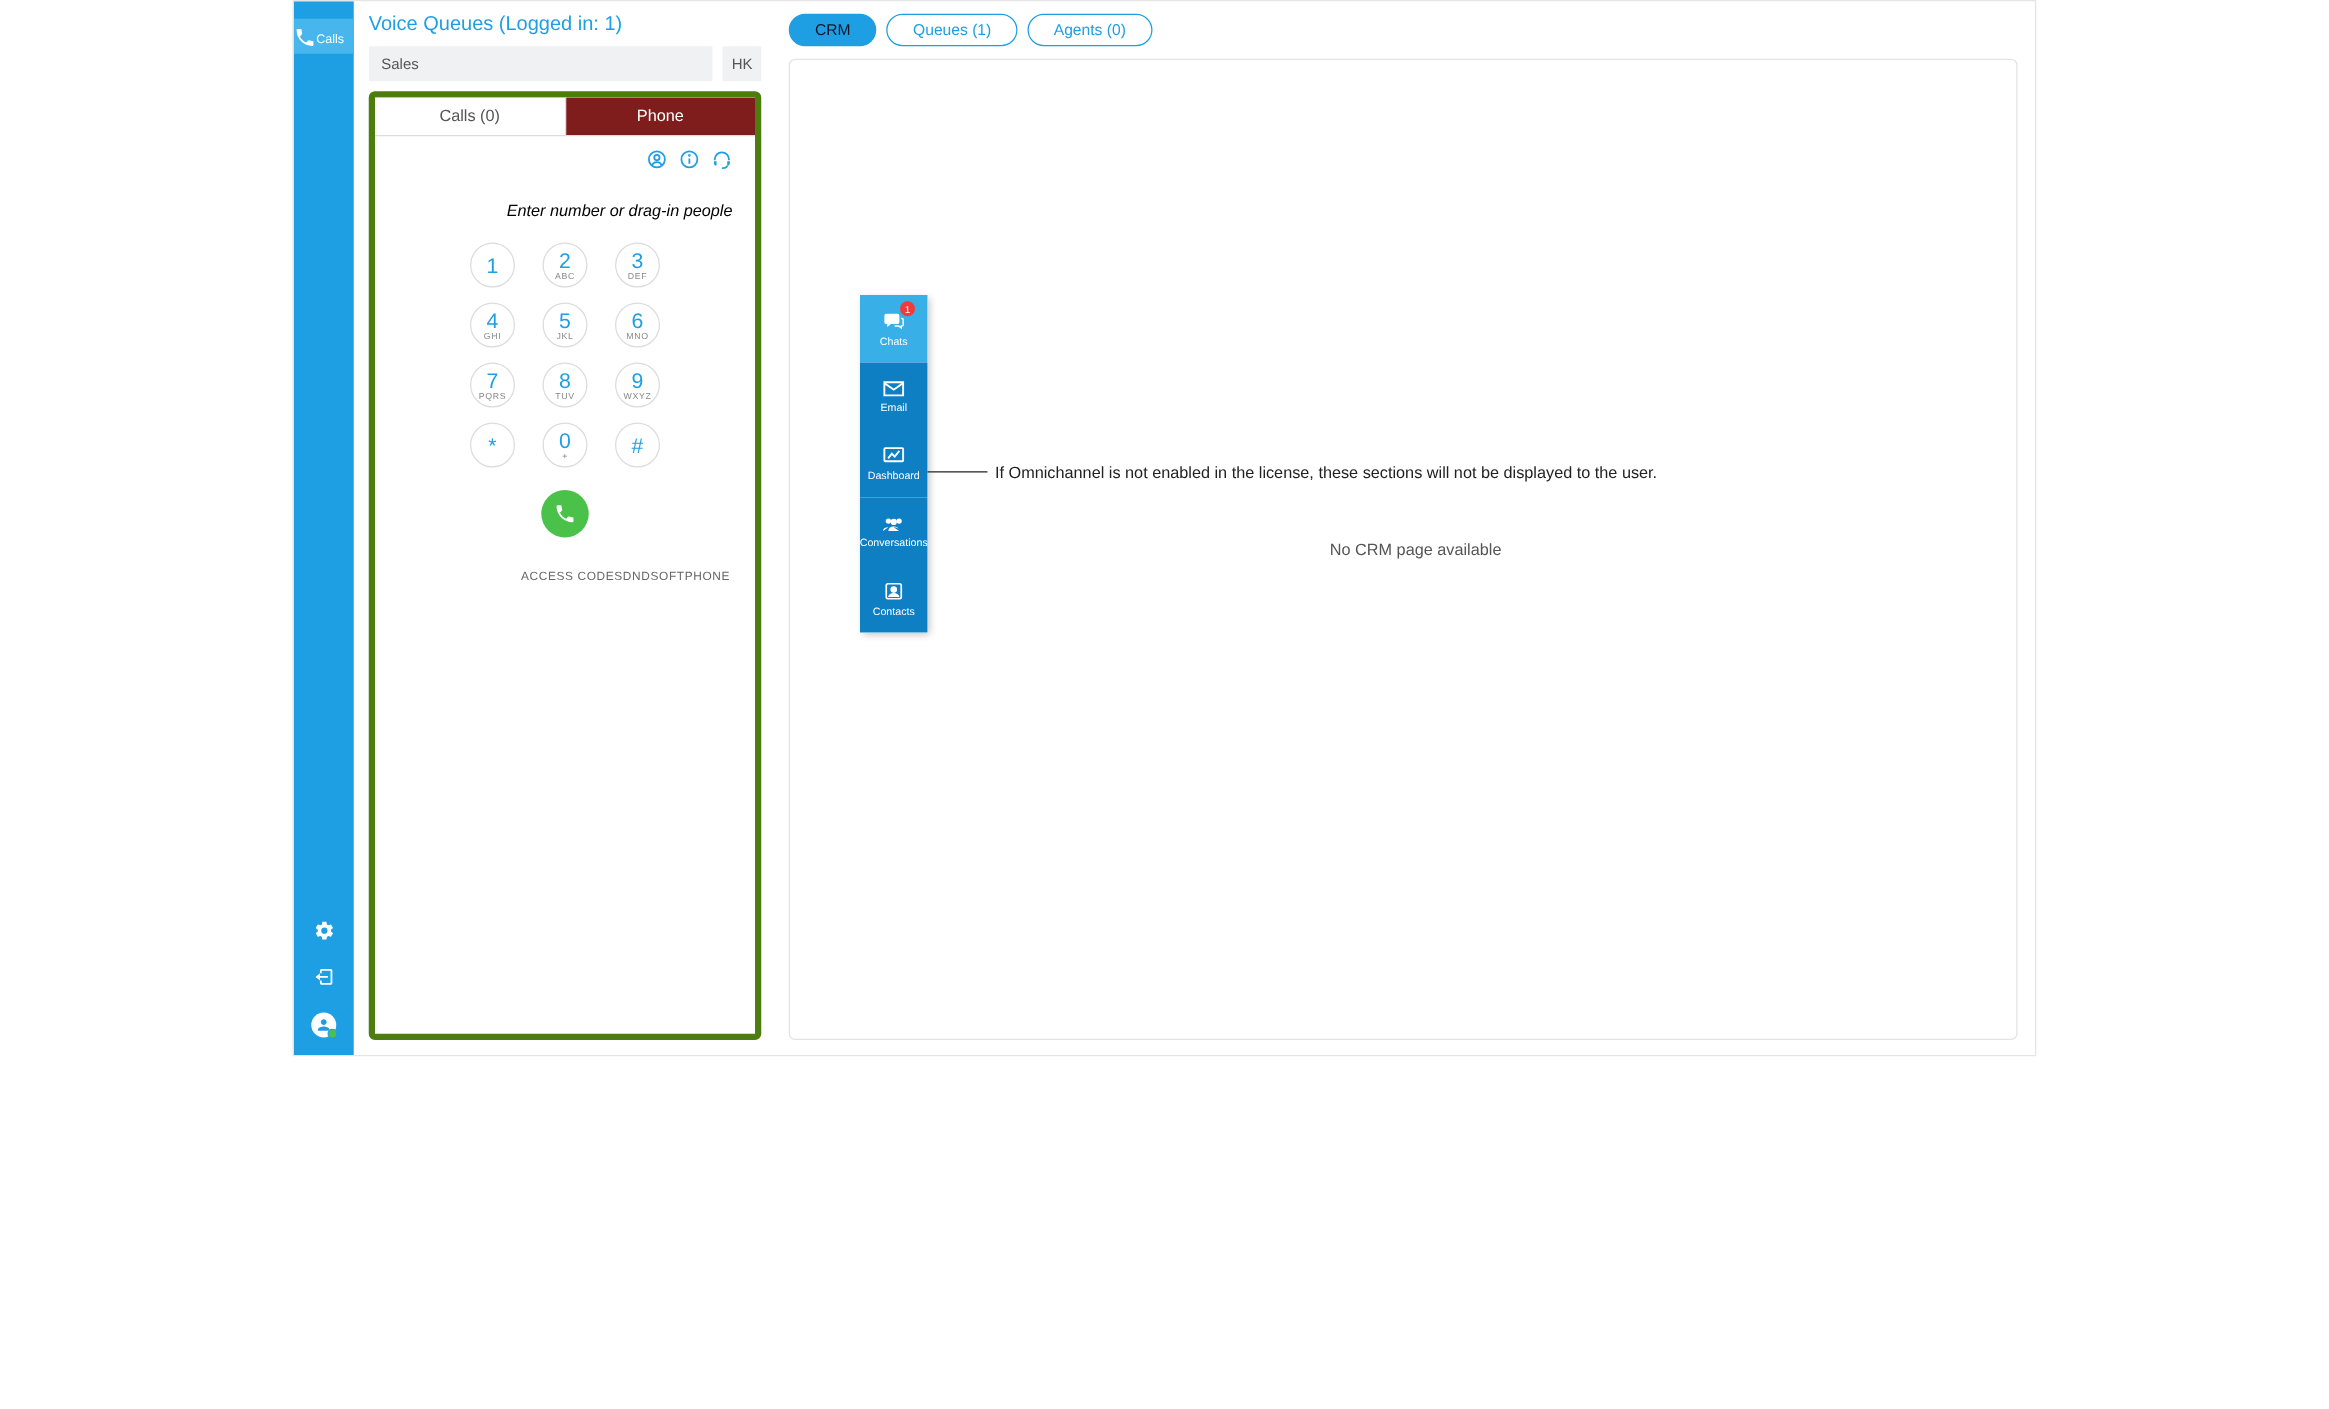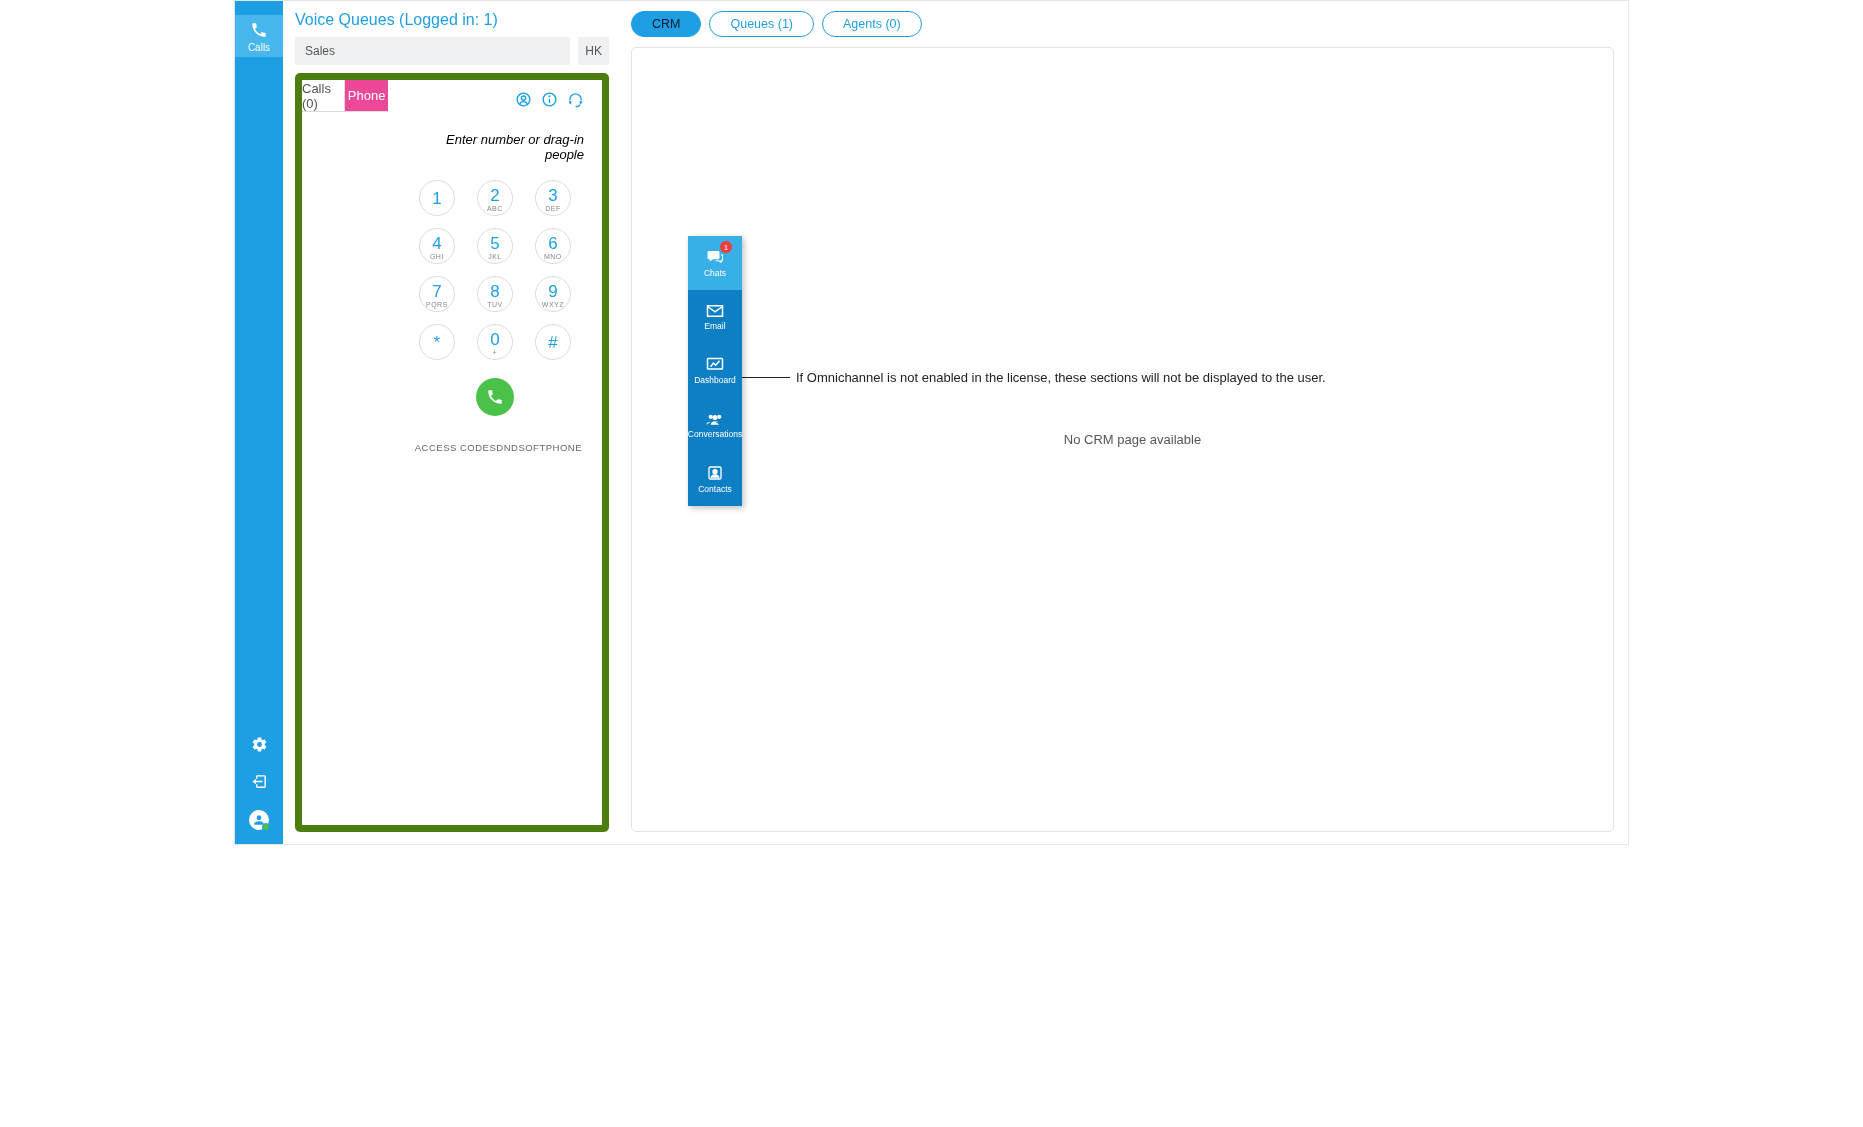--- a/index.html
+++ b/index.html
@@ -23,21 +23,21 @@
     display: flex;
     flex-direction: column;
     justify-content: space-between;
     padding: 14px 0;
     flex-shrink: 0;
   }
   .rail-top, .rail-bottom { display: flex; flex-direction: column; align-items: center; gap: 6px; }
   .rail-item {
     width: 100%;
     display: flex;
-    flex-direction: column;
+    flex-direction: row;
     align-items: center;
     color: #fff;
     padding: 6px 0 4px;
   }
   .rail-item.active { background: #46b6ec; }
   .rail-label { font-size: 10px; margin-top: 3px; }
   .rail-bottom .rail-icon { margin-bottom: 14px; cursor: pointer; }
   .avatar-status {
     position: relative;
     width: 20px; height: 20px;
@@ -77,38 +77,38 @@
   }
   .hk-badge {
     background: #f0f1f2;
     color: #555;
     font-size: 12px;
     padding: 7px 7px;
     border-radius: 1px;
   }
   .phone-card {
     flex: 1;
-    border: 7px solid #4d7c0f;
+    border: 5px solid #4d7c0f;
     border-radius: 5px;
     display: flex;
-    flex-direction: row;
+    flex-direction: column;
     overflow: hidden;
   }
   .tabs { display: flex; height: 32px; border-bottom: 1px solid #dcdcdc; }
   .tab {
     flex: 1;
     display: flex;
     align-items: center;
     justify-content: center;
     font-size: 13px;
     color: #555;
     cursor: pointer;
     background: #fff;
   }
-  .tab.active { background: #ec4899; color: #fff; }
+  .tab.active { background: #7f1d1d; color: #fff; }
   .tab:first-child { border-right: 1px solid #dcdcdc; }
   .tab.active:first-child { border-right: none; }
   .phone-body { padding: 10px 18px 20px; display: flex; flex-direction: column; height: 100%; }
   .icons-row { display: flex; justify-content: flex-end; gap: 8px; }
   .circle-icon {
     width: 18px; height: 18px;
     display: flex; align-items: center; justify-content: center;
   }
   .number-input {
     text-align: right;

